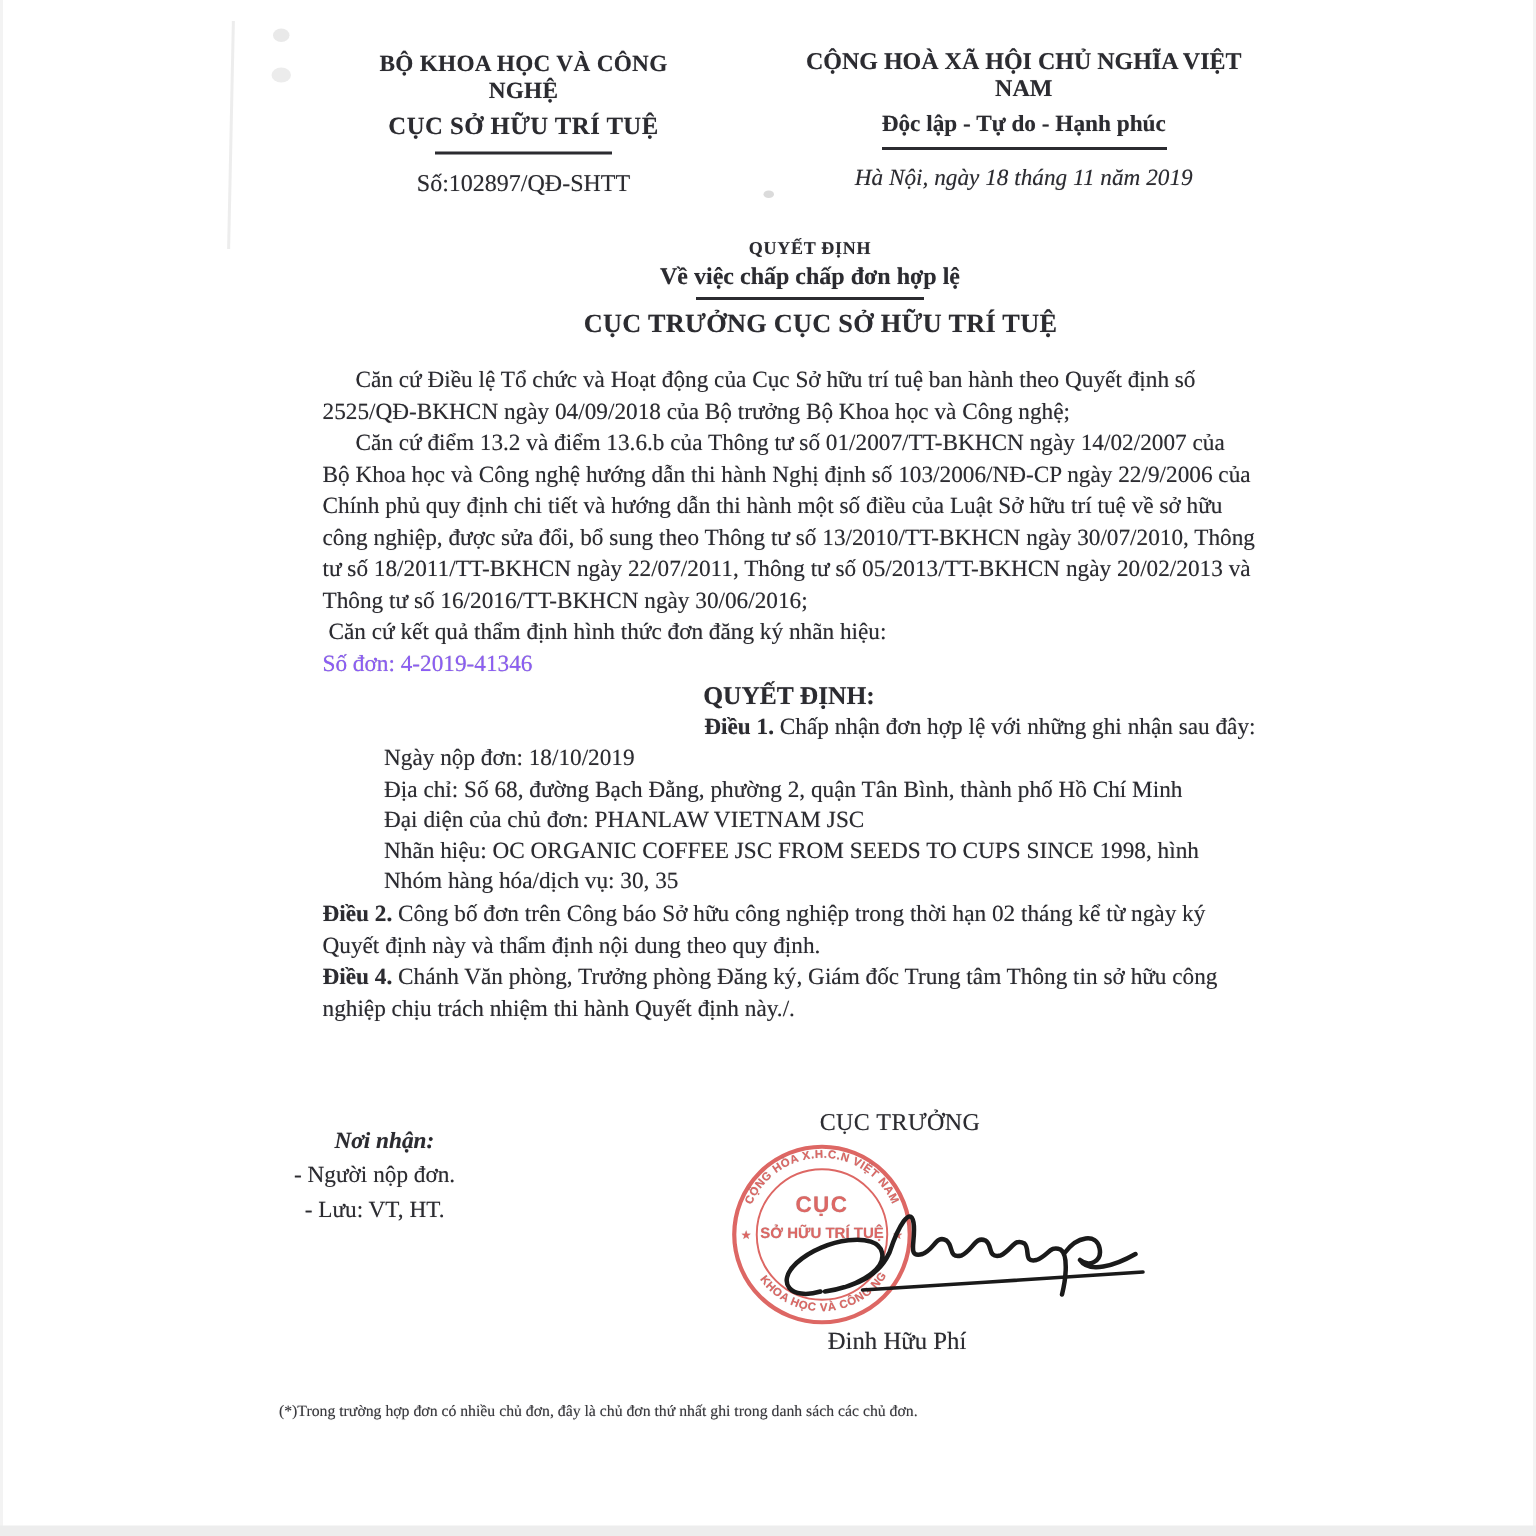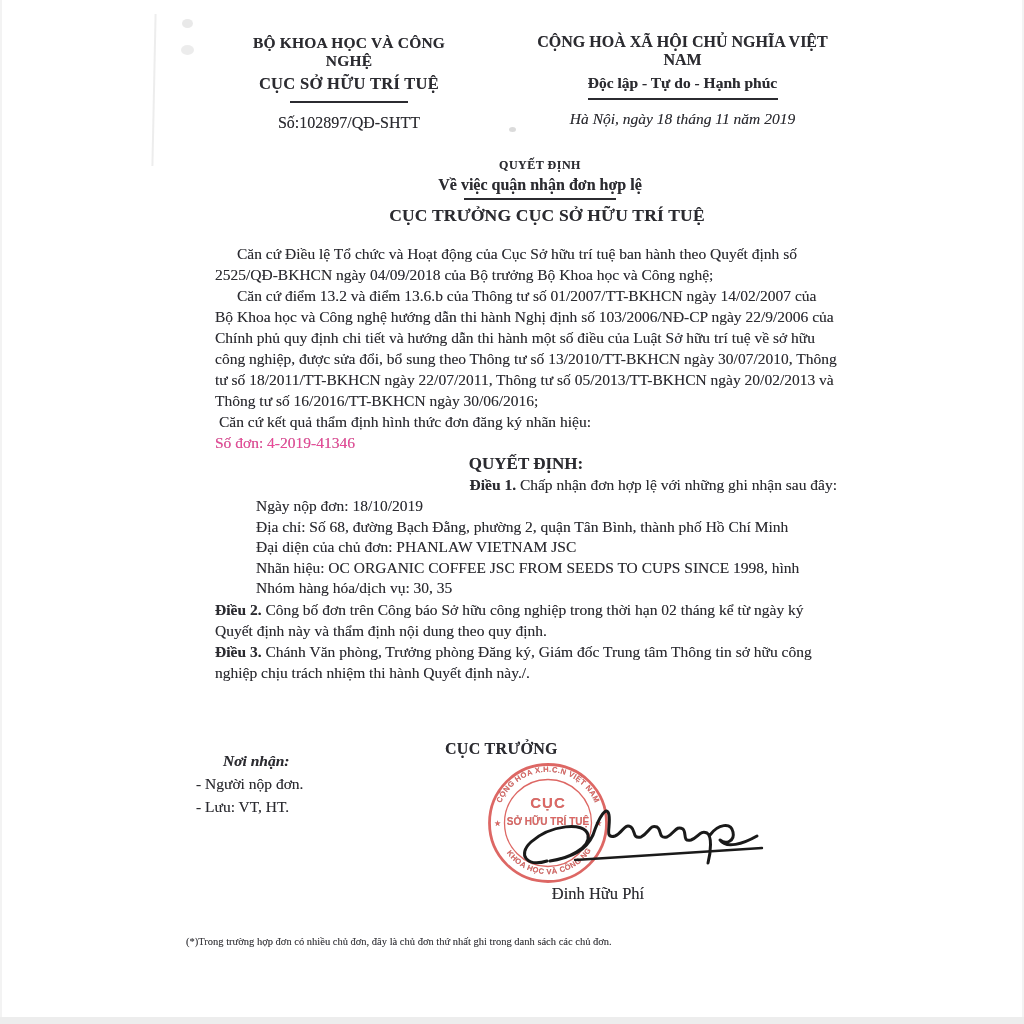--- a/index.html
+++ b/index.html
@@ -43,35 +43,35 @@
   .t-rule { width:152px; height:1.5px; background:#2b2b30; margin:4px auto 5px; }
   .t-issuer { font-size:17.5px; font-weight:bold; margin-left:14px; letter-spacing:.2px; }
 
   
   .bodytext { position:absolute; left:215px; top:243px; width:622px;
               font-size:15.5px; line-height:21px; }
   .bodytext p { margin:0; }
   .p-indent { text-indent:22px; }
   .p2 { margin-top:5px; }
   .p3 { margin-top:15px; text-indent:4px; }
-  .appnum { margin-top:2px; margin-left:15px; color:#ec4899; }
+  .appnum { margin-top:2px; margin-left:15px; color:#8b5cf6; }
   .dec-head { text-align:center; font-weight:bold; font-size:17px; margin-top:9px; }
   .article { margin-left:20px; }
   .art1 { margin-top:7px;text-align:right; }
   .art2 { margin-top:4px; }
   .art3 { margin-top:5px; }
   .art-label { font-weight:bold; }
   .details { margin-left:41px; line-height:20.5px; margin-top:1px; }
 
   
-  .signoff-title { position:absolute; left:445px; top:740px; width:310px; text-align:left;
-                   font-size:16px; font-weight:bold; letter-spacing:.3px; }
+  .signoff-title { position:absolute; left:445px; top:740px; width:310px; text-align:center;
+                   font-size:16px; font-weight:normal; letter-spacing:.3px; }
   .recipients { position:absolute; left:196px; top:750px; font-size:15.5px; line-height:22px; }
   .recipients .head { font-weight:bold; font-style:italic;margin-left:27px; }
-  .recipients .item { margin-top:1px; }
+  .recipients .item { margin-top:1px;text-align:center; }
   .stamp { position:absolute; left:486px; top:761px; width:124px; height:124px; opacity:.88; }
   .signature { position:absolute; left:505px; top:775px; width:270px; height:100px; }
   .signer { position:absolute; left:468px; top:884px; width:260px; text-align:center;
             font-size:16.5px; font-weight:normal; }
 
   .footnote { position:absolute; left:186px; top:936px; width:700px;
               font-size:10.5px; color:#3a3a3e; }
 </style>
 </head>
 <body>
@@ -92,21 +92,21 @@
 
   <div class="hdr-right">
     <div class="l1">CỘNG HOÀ XÃ HỘI CHỦ NGHĨA VIỆT NAM</div>
     <div class="l2">Độc lập - Tự do - Hạnh phúc</div>
     <div class="rule"></div>
     <div class="dateline">Hà Nội, ngày 18 tháng 11 năm 2019</div>
   </div>
 
   <div class="titleblock">
     <div class="t-main">QUYẾT ĐỊNH</div>
-    <div class="t-sub">Về việc quận nhận đơn hợp lệ</div>
+    <div class="t-sub">Về việc chấp chấp đơn hợp lệ</div>
     <div class="t-rule"></div>
     <div class="t-issuer">CỤC TRƯỞNG CỤC SỞ HỮU TRÍ TUỆ</div>
   </div>
 
   <div class="bodytext">
     <p class="p-indent">Căn cứ Điều lệ Tổ chức và Hoạt động của Cục Sở hữu trí tuệ ban hành theo Quyết định số 2525/QĐ-BKHCN ngày 04/09/2018 của Bộ trưởng Bộ Khoa học và Công nghệ;</p>
     <p class="p-indent p2">Căn cứ điểm 13.2 và điểm 13.6.b của Thông tư số 01/2007/TT-BKHCN ngày 14/02/2007 của Bộ Khoa học và Công nghệ hướng dẫn thi hành Nghị định số 103/2006/NĐ-CP ngày 22/9/2006 của Chính phủ quy định chi tiết và hướng dẫn thi hành một số điều của Luật Sở hữu trí tuệ về sở hữu công nghiệp, được sửa đổi, bổ sung theo Thông tư số 13/2010/TT-BKHCN ngày 30/07/2010, Thông tư số 18/2011/TT-BKHCN ngày 22/07/2011, Thông tư số 05/2013/TT-BKHCN ngày 20/02/2013 và Thông tư số 16/2016/TT-BKHCN ngày 30/06/2016;</p>
     <p class="p3">Căn cứ kết quả thẩm định hình thức đơn đăng ký nhãn hiệu:</p>
     <p class="appnum">Số đơn: 4-2019-41346</p>
     <p class="dec-head">QUYẾT ĐỊNH:</p>
@@ -118,21 +118,21 @@
       <div>Ngày nộp đơn: 18/10/2019</div>
       <div>Địa chỉ: Số 68, đường Bạch Đằng, phường 2, quận Tân Bình, thành phố Hồ Chí Minh</div>
       <div>Đại diện của chủ đơn: PHANLAW VIETNAM JSC</div>
       <div>Nhãn hiệu: OC ORGANIC COFFEE JSC FROM SEEDS TO CUPS SINCE 1998, hình</div>
       <div>Nhóm hàng hóa/dịch vụ: 30, 35</div>
     </div>
 
     <p class="article art2"><span class="art-label">Điều 2.</span>
       <span>Công bố đơn trên Công báo Sở hữu công nghiệp trong thời hạn 02 tháng kể từ ngày ký Quyết định này và thẩm định nội dung theo quy định.</span></p>
 
-    <p class="article art3"><span class="art-label">Điều 3.</span>
+    <p class="article art3"><span class="art-label">Điều 4.</span>
       <span>Chánh Văn phòng, Trưởng phòng Đăng ký, Giám đốc Trung tâm Thông tin sở hữu công nghiệp chịu trách nhiệm thi hành Quyết định này./.</span></p>
   </div>
 
   <div class="signoff-title">CỤC TRƯỞNG</div>
 
   <div class="recipients">
     <div class="head">Nơi nhận:</div>
     <div class="item">- Người nộp đơn.</div>
     <div class="item">- Lưu: VT, HT.</div>
   </div>

